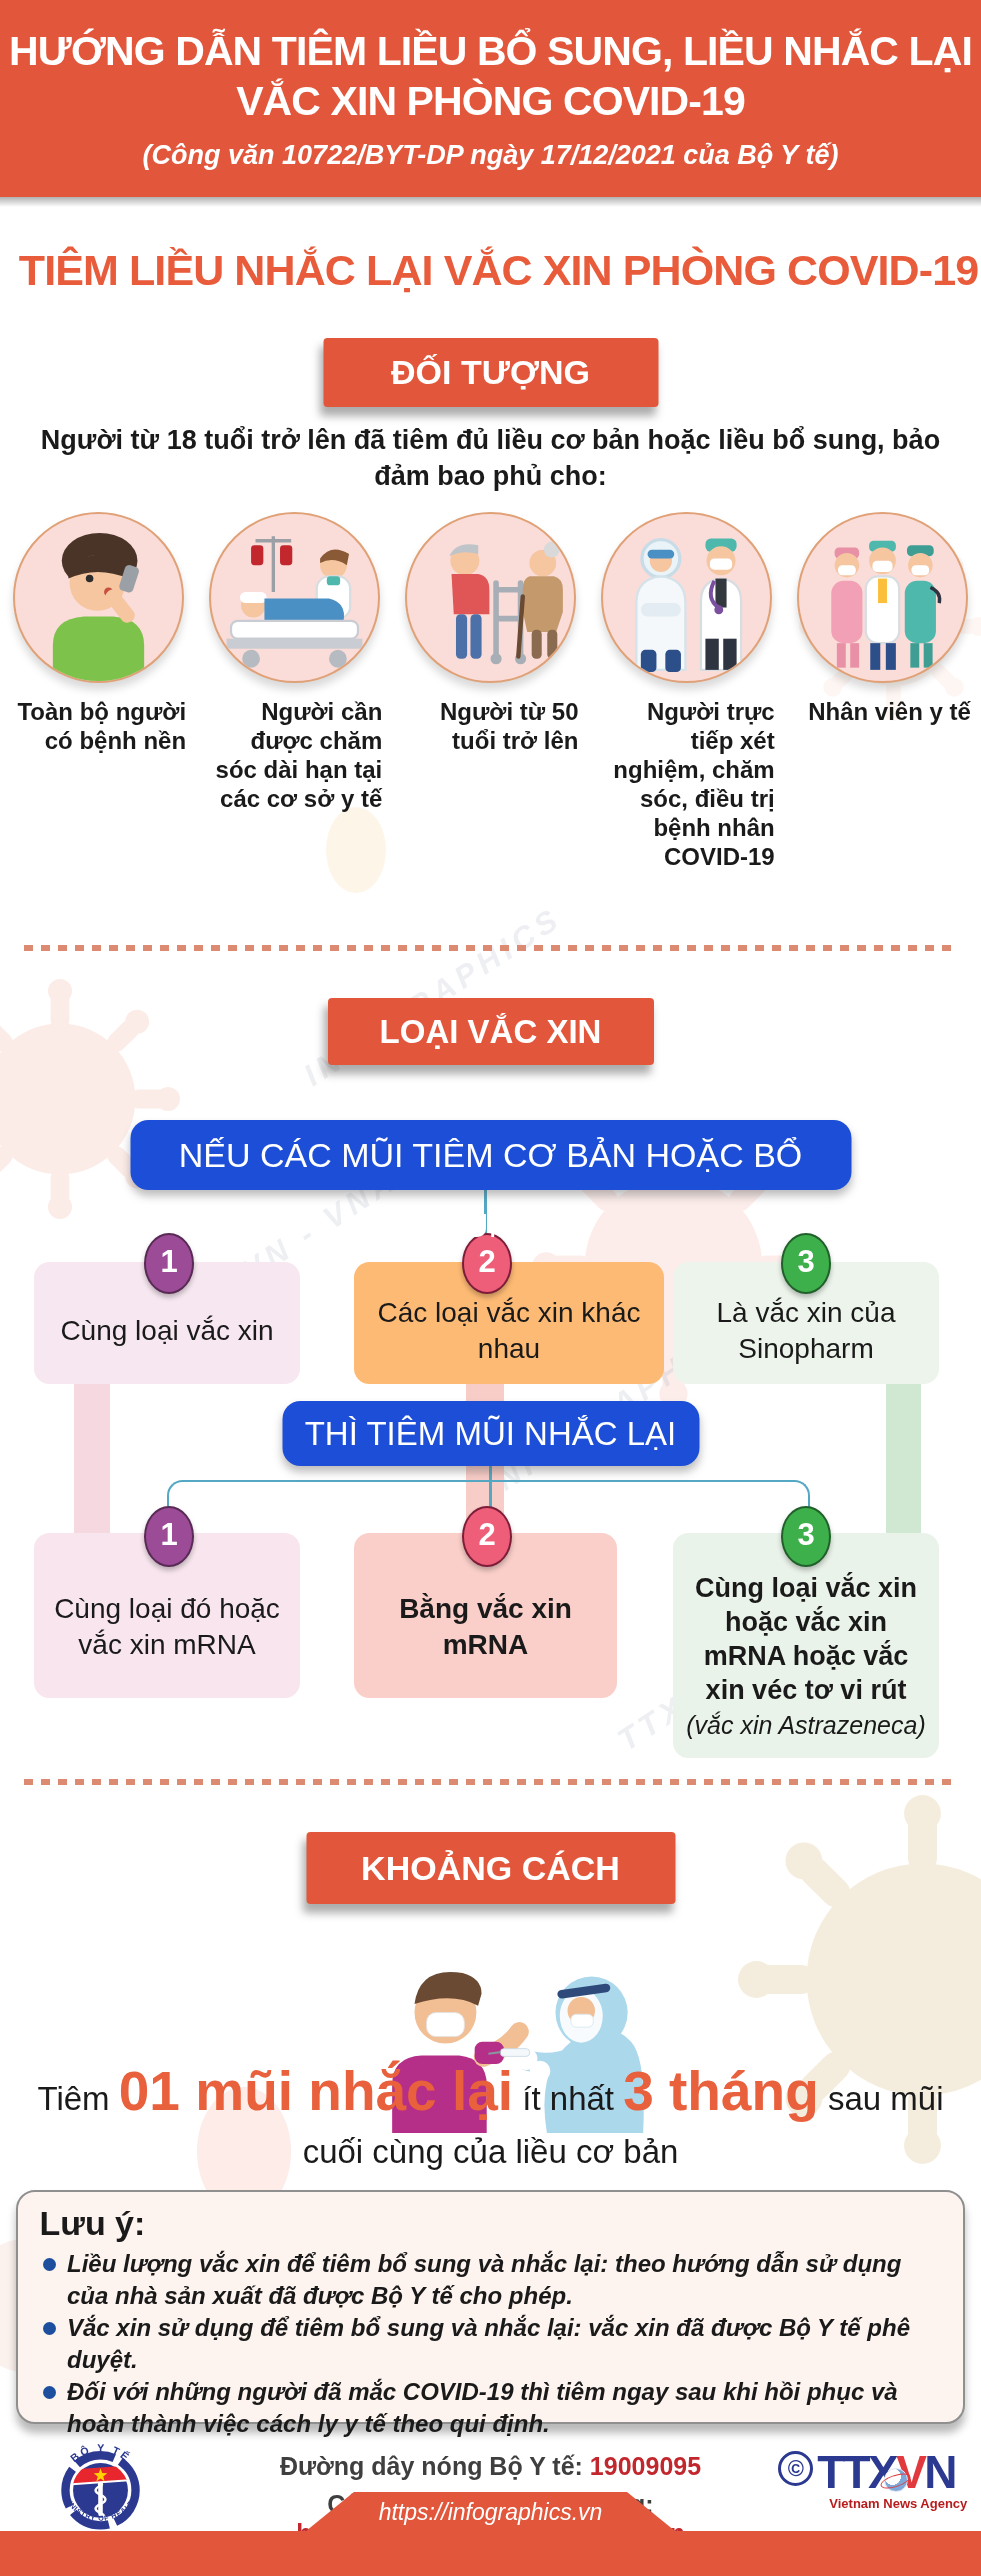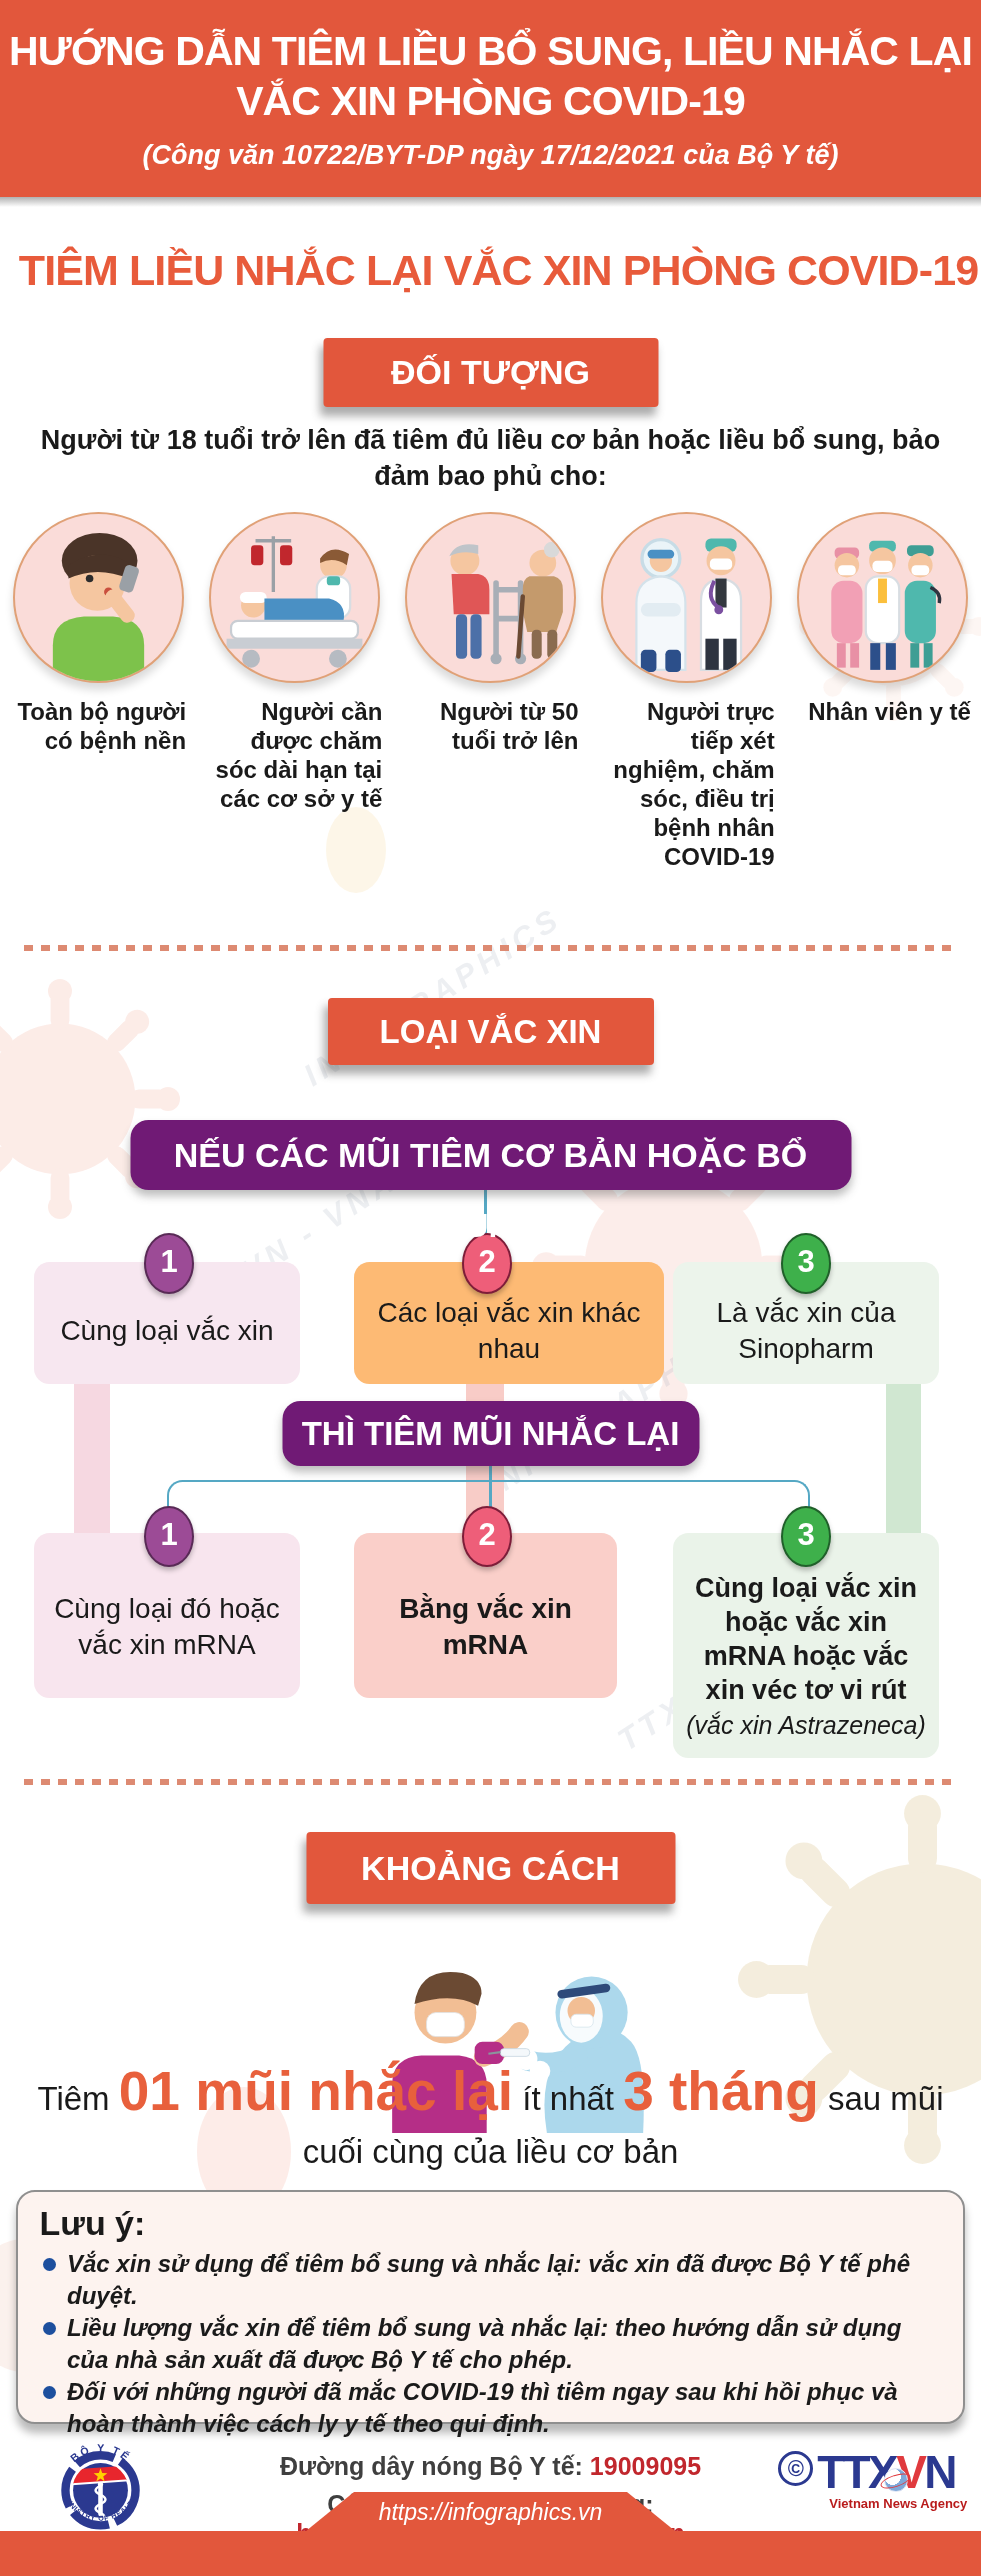--- a/index.html
+++ b/index.html
@@ -34,22 +34,22 @@
   .group{flex:1;text-align:right;}
   .g-circle{width:167px;height:167px;border-radius:50%;background:#FADCD9;border:2.6px solid #E0A177;
       margin:0 auto;box-shadow:0 6.9px 8.6px rgba(0,0,0,.15);overflow:hidden;}
   .g-circle svg{width:100%;height:100%;}
   .g-label{margin:13.7px auto 0;max-width:176px;font-weight:bold;font-size:24px;line-height:29px;}
   
   .divider{position:absolute;left:24px;right:24px;height:6px;z-index:3;
       background:repeating-linear-gradient(90deg,#DD8A72 0 9.4px,transparent 9.4px 17px);}
   #divider1{top:945px;} #divider2{top:1779px;}
   
-  .banner{position:absolute;left:50%;transform:translateX(-50%);background:#701a75;border-radius:18px;
-      color:#fff;font-weight:bold;text-align:center;z-index:5;box-shadow:0 6px 8.6px rgba(70,70,70,.35);}
+  .banner{position:absolute;left:50%;transform:translateX(-50%);background:#1d4ed8;border-radius:18px;
+      color:#fff;font-weight:normal;text-align:center;z-index:5;box-shadow:0 6px 8.6px rgba(70,70,70,.35);}
   #banner-if{top:1120px;width:721px;height:70px;font-size:34px;line-height:70px;}
   .flow{position:absolute;top:1190px;left:0;width:981px;height:592px;z-index:2;}
   .stem{position:absolute;width:2.6px;background:#55A8C4;z-index:2;}
   #stem1{left:484px;top:0;height:46px;}
   #stem2{left:489px;top:276px;height:41px;}
   .branch{position:absolute;left:167px;top:290px;width:639px;height:27.5px;z-index:2;
       border:2.6px solid #55A8C4;border-bottom:none;border-radius:15.5px 15.5px 0 0;}
   .vbar{position:absolute;top:194px;height:151px;z-index:1;}
   #vbar-l{left:74px;width:36px;background:#F6D8E1;}
   #vbar-c{left:466px;width:38px;background:#F8CCC7;}
@@ -368,22 +368,22 @@
       <span>ít nhất</span>
       <span class="hl">3 tháng</span>
       <span>sau mũi</span>
     </div>
     <div class="l2">cuối cùng của liều cơ bản</div>
   </div>
 
   <div class="notebox">
     <h3>Lưu ý:</h3>
     <ul>
+      <li><span>Liều lượng vắc xin để tiêm bổ sung và nhắc lại: theo hướng dẫn sử dụng của nhà sản xuất đã được Bộ Y tế cho phép.</span></li>
       <li><span>Vắc xin sử dụng để tiêm bổ sung và nhắc lại: vắc xin đã được Bộ Y tế phê duyệt.</span></li>
-      <li><span>Liều lượng vắc xin để tiêm bổ sung và nhắc lại: theo hướng dẫn sử dụng của nhà sản xuất đã được Bộ Y tế cho phép.</span></li>
       <li><span>Đối với những người đã mắc COVID-19 thì tiêm ngay sau khi hồi phục và hoàn thành việc cách ly y tế theo qui định.</span></li>
     </ul>
   </div>
 
   <div class="moh">
     <svg width="101" height="96" viewBox="0 0 120 126">
       <defs>
         <path id="arcT" d="M16 48 A48 48 0 0 1 104 48"></path>
         <path id="arcB" d="M12 78 A52 52 0 0 0 108 78"></path>
         <clipPath id="discClip">

